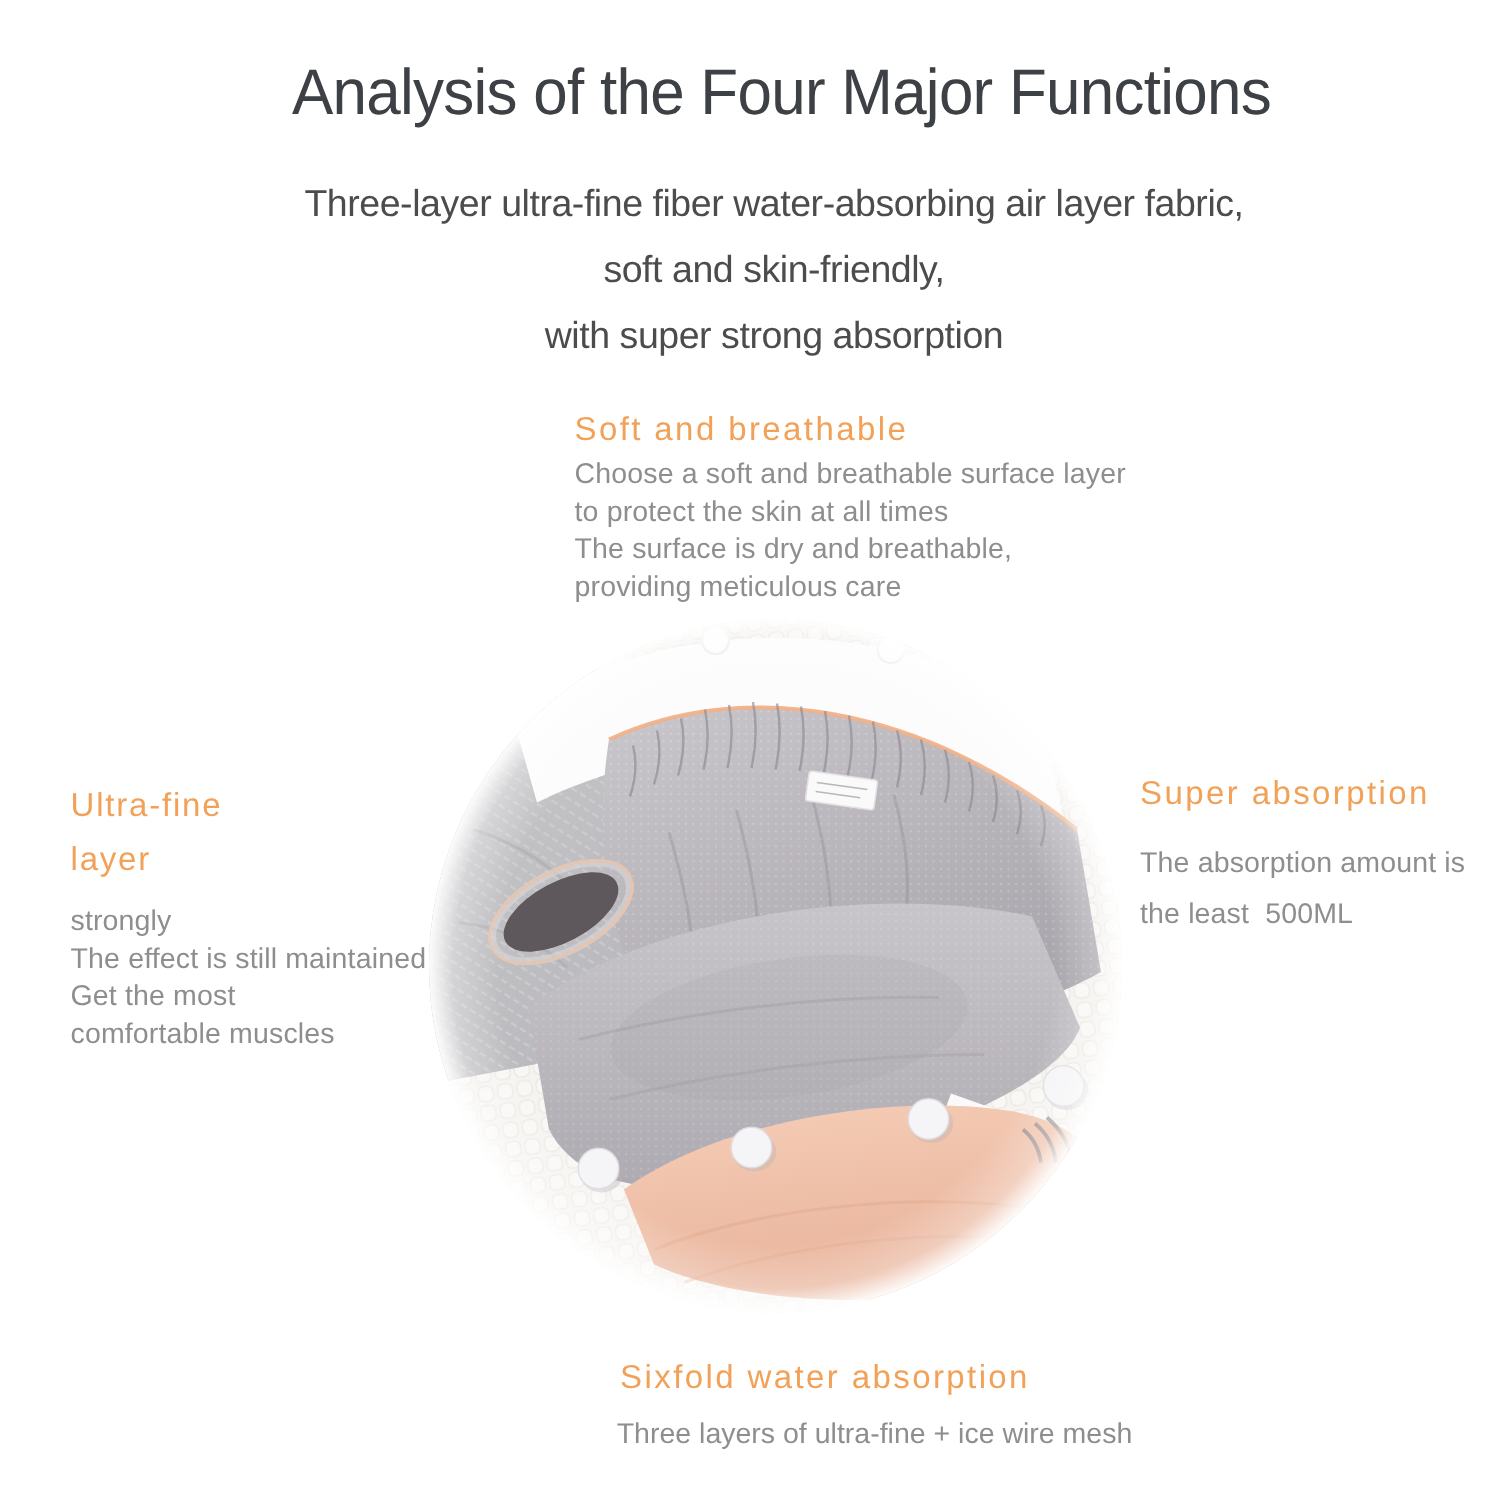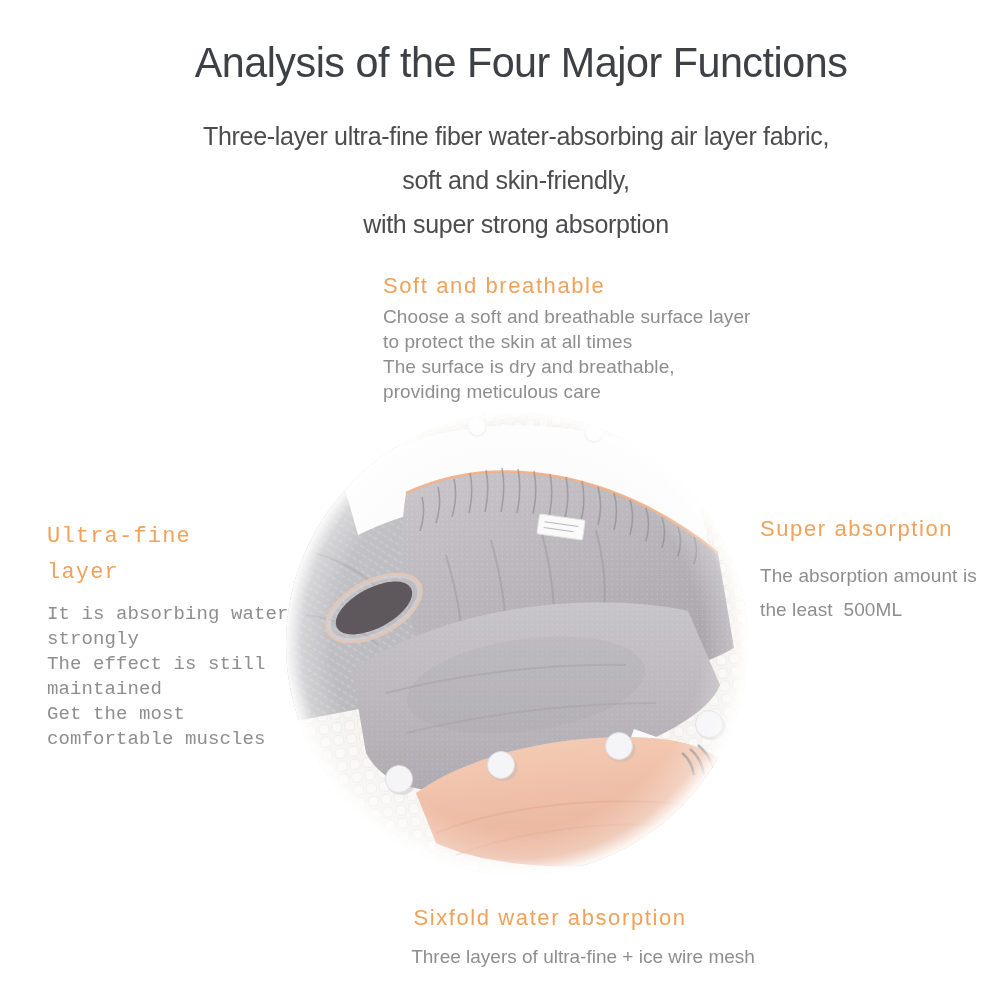--- a/index.html
+++ b/index.html
@@ -24,21 +24,21 @@
     font-size:25px;color:var(--subtitle);line-height:44px;letter-spacing:-0.3px;
   }
   .feature-heading{
     font-size:22px;font-weight:400;color:var(--accent);
     letter-spacing:1.6px;margin:0;line-height:28px;
   }
   .feature-body{margin:0;font-size:19px;color:var(--body);line-height:25px;letter-spacing:0.1px;}
   .ft-line{white-space:pre-wrap;}
   .feature-top{position:absolute;left:383px;top:272px;width:400px;}
   .feature-top .feature-body{margin-top:4px;}
-  .feature-left{position:absolute;left:47px;top:519px;width:270px;font-family:Liberation Mono, monospace;}
+  .feature-left{position:absolute;left:47px;top:519px;width:270px;}
   .feature-left .feature-heading{line-height:36px;letter-spacing:1.2px;}
   .feature-left .feature-body{margin-top:11px;}
   .feature-right{position:absolute;left:760px;top:515px;width:230px;}
   .feature-right .feature-body{margin-top:16px;line-height:34px;}
   .fb-heading{
     position:absolute;top:904px;left:50px;width:1000px;text-align:center;
     font-size:22px;color:var(--accent);letter-spacing:1.6px;
   }
   .fb-body{
     position:absolute;top:946px;left:83px;width:1000px;text-align:center;
@@ -71,21 +71,20 @@
       <span class="ft-line" style="display:block">providing meticulous care</span>
     </p>
   </section>
 
   <section class="feature-left">
     <h2 class="feature-heading">
       <span style="display:block">Ultra-fine</span>
       <span style="display:block">layer</span>
     </h2>
     <p class="feature-body">
-      <span class="ft-line" style="display:block">It is absorbing water</span>
       <span class="ft-line" style="display:block">strongly</span>
       <span class="ft-line" style="display:block">The effect is still maintained</span>
       <span class="ft-line" style="display:block">Get the most</span>
       <span class="ft-line" style="display:block">comfortable muscles</span>
     </p>
   </section>
 
   <section class="feature-right">
     <h2 class="feature-heading">Super absorption</h2>
     <p class="feature-body">

